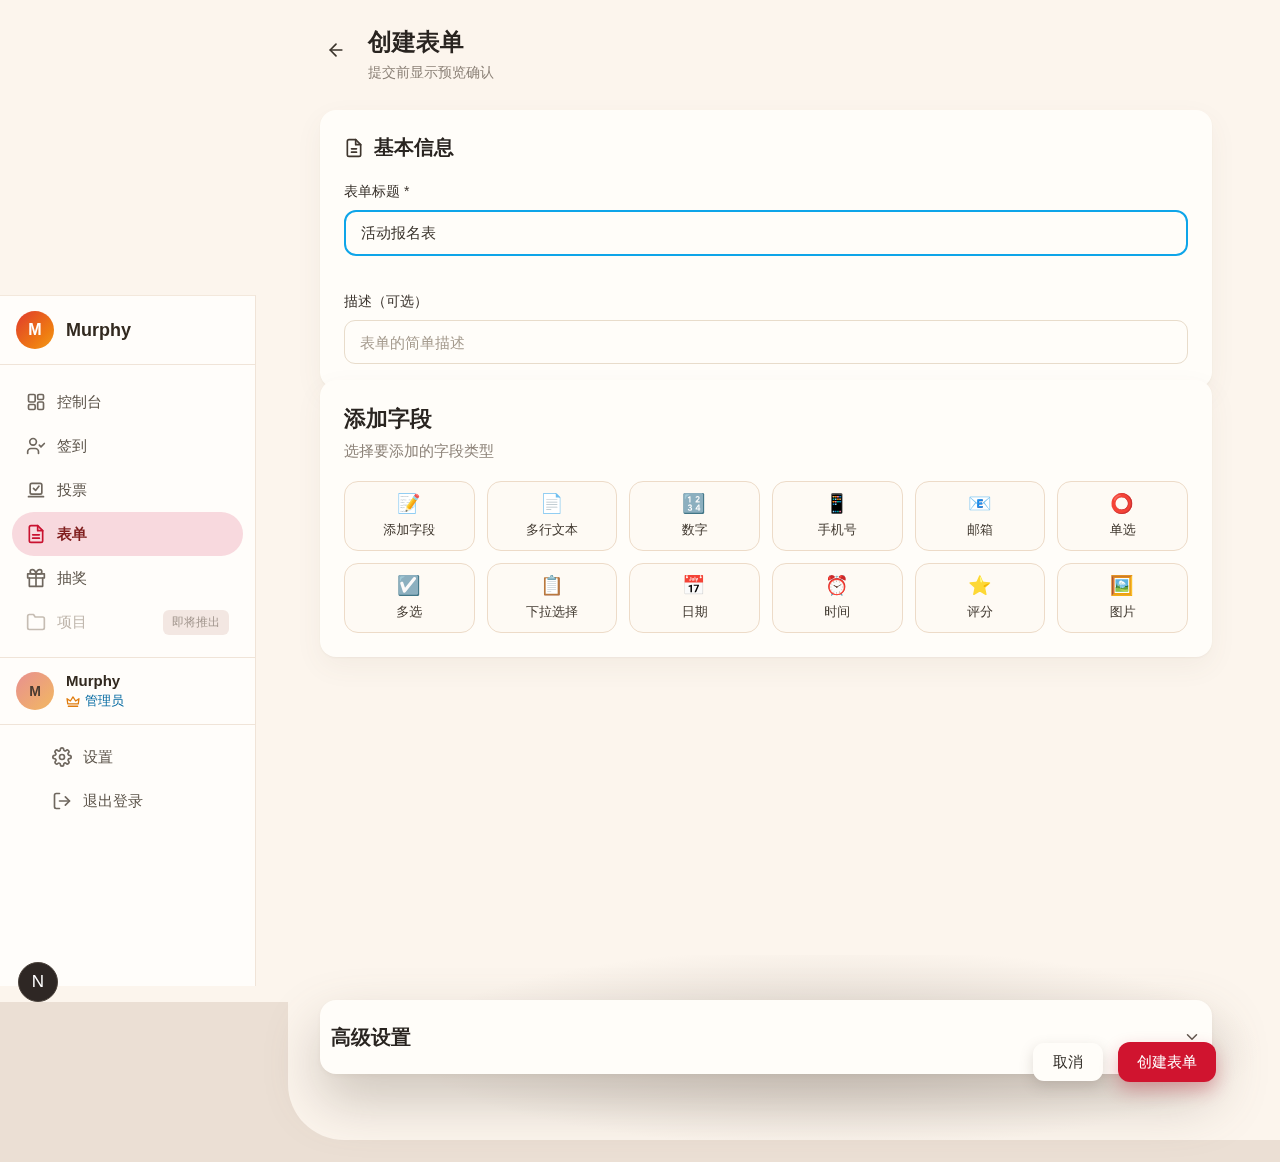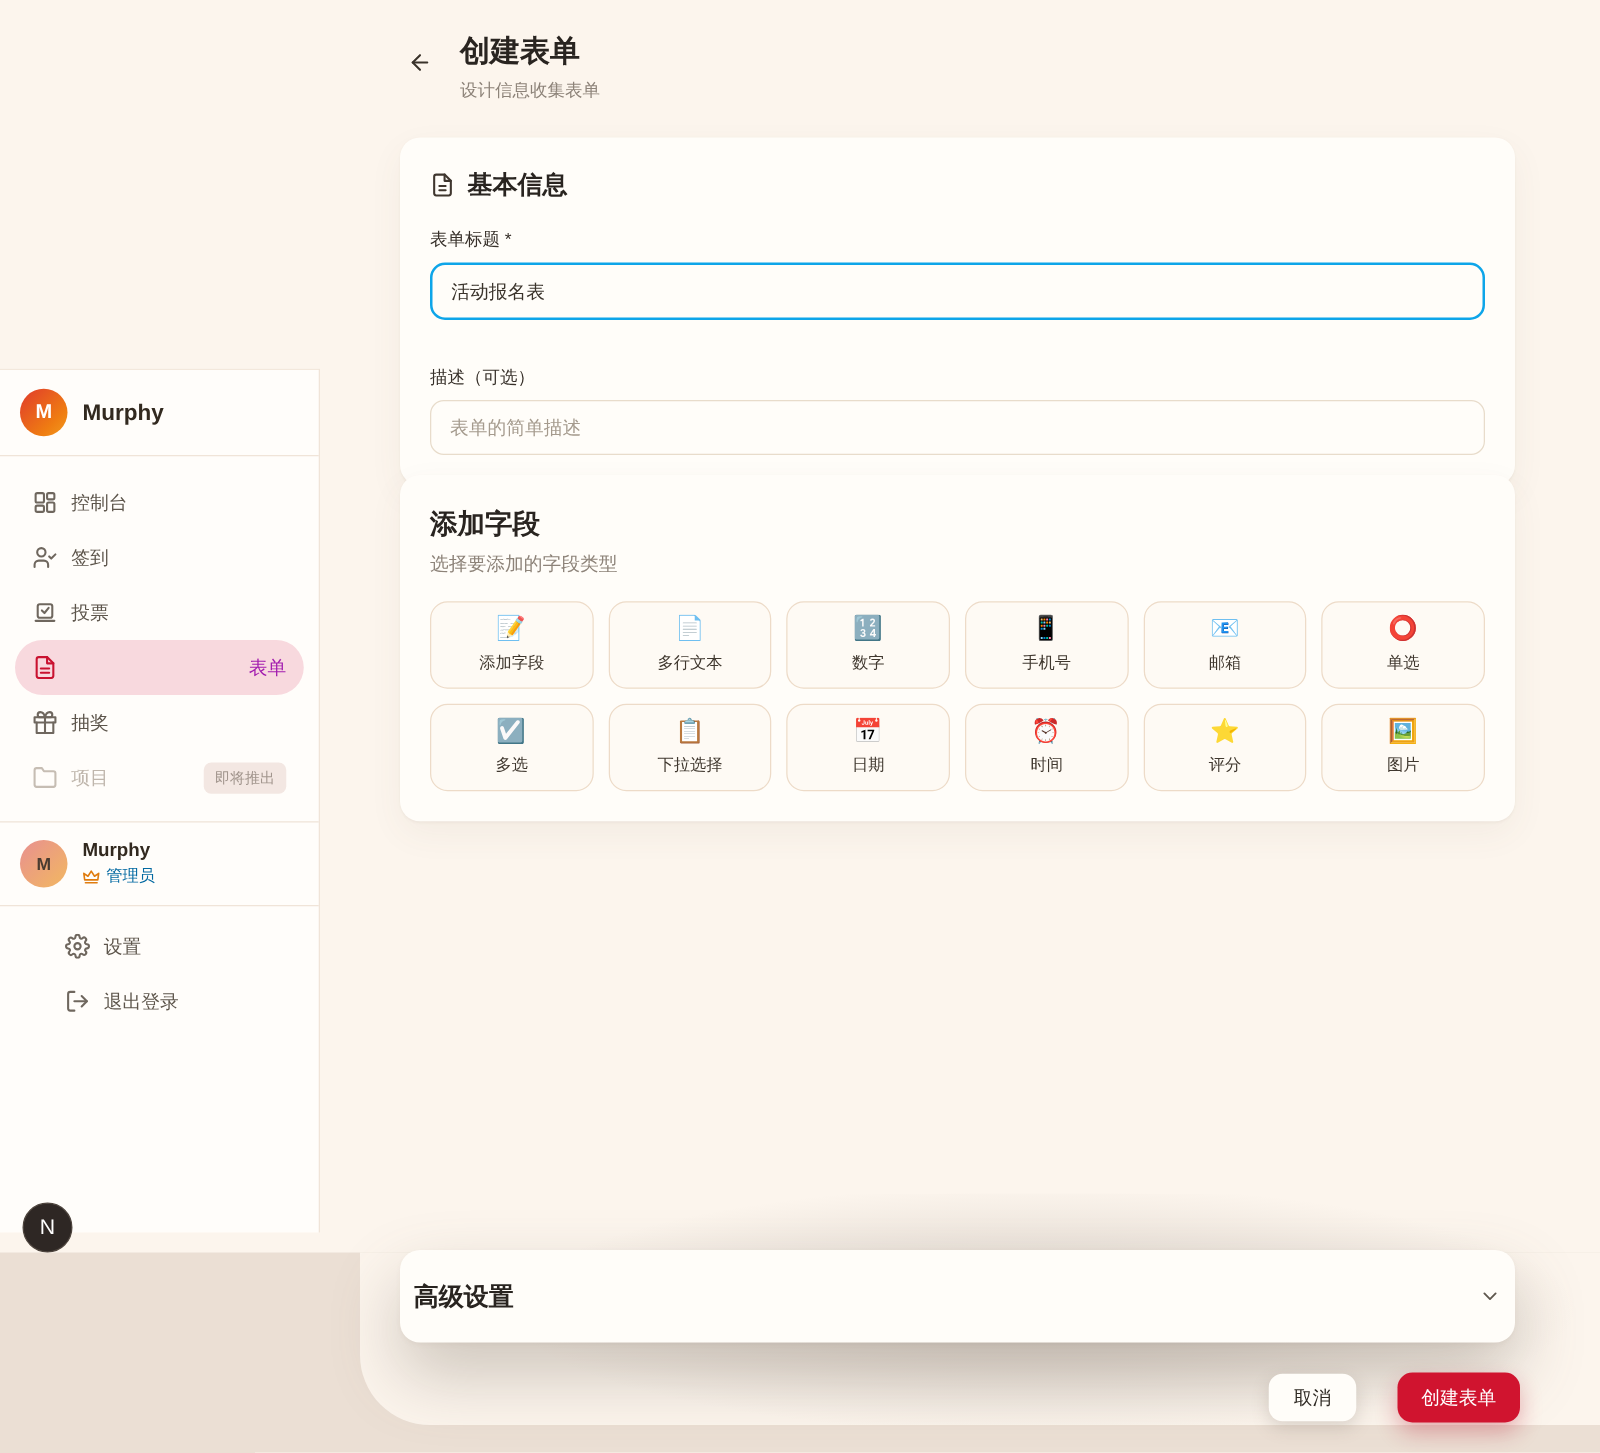--- a/index.html
+++ b/index.html
@@ -36,21 +36,21 @@
     background:linear-gradient(135deg,#e89090 0%,#f0b06a 80%);
     color:#4a3b30; font-size:14px;
   }
   .ws-name { font-size:18px; font-weight:bold; color:#32291f; }
   .sb-nav { padding:15px 12px 13px 12px; }
   .sb-item {
     display:flex; align-items:center; gap:11px; height:44px; padding:0 14px;
     border-radius:22px; cursor:pointer; color:#5d554b; font-size:15px;
   }
   .sb-item .ico { width:20px; height:20px; color:#6f675e; }
-  .sb-item.active { background:#f8d9de; color:#a21caf; font-weight:normal;justify-content:space-between; }
+  .sb-item.active { background:#f8d9de; color:#7f1d1d; font-weight:bold; }
   .sb-item.active .ico { color:#c91230; }
   .sb-item.disabled { color:#bfb6ac; }
   .sb-item.disabled .ico { color:#c6bdb3; }
   .sb-badge {
     margin-left:auto; font-size:12px; color:#a2968e; background:#f3e7e2;
     padding:4px 9px; border-radius:6px; font-weight:normal;
   }
   .sb-user { display:flex; align-items:center; gap:12px; padding:14px 16px; border-top:1px solid #f0e4d8; border-bottom:1px solid #f0e4d8; }
   .sb-user-name { font-size:15px; font-weight:bold; color:#32291f; }
   .sb-user-role { display:flex; align-items:center; gap:5px; margin-top:3px; color:#0369a1; font-size:13px; }
@@ -113,21 +113,21 @@
   .checkbox {
     width:17px; height:17px; border-radius:3px; background:#2563eb;
     display:flex; align-items:center; justify-content:center; flex:0 0 auto;
   }
   .checkbox svg { width:12px; height:12px; color:#fff; }
   .check-label { font-size:15px; color:#37302a; }
 
   .chevron { width:18px; height:18px; color:#5f574e; }
 
   
-  .footer-actions { position:absolute; left:0; right:-4px; top:1098px; display:flex; justify-content:flex-end; align-items:center; gap:33px; }
+  .footer-actions { position:absolute; left:0; right:-4px; top:1042px; display:flex; justify-content:flex-end; align-items:center; gap:15px; }
   .btn-cancel {
     height:38px; padding:0 20px; border:none; border-radius:11px; background:#fffdf9;
     font-size:15px; color:#2f2a24; cursor:pointer; font-family:inherit;
     box-shadow:0 5px 14px rgba(110,95,85,.22);
   }
   .btn-create {
     height:40px; padding:0 19px; border:none; border-radius:12px; background:#d0142f;
     font-size:15px; color:#fff; cursor:pointer; font-family:inherit;
     box-shadow:0 8px 18px rgba(190,25,50,.32);
   }
@@ -262,21 +262,21 @@
   <button class="back-btn">
     <span>
       <svg width="20" height="20" viewBox="0 0 24 24" fill="none" stroke="currentColor" stroke-width="2" stroke-linecap="round" stroke-linejoin="round">
           <line x1="19" y1="12" x2="5" y2="12"></line>
           <polyline points="12 19 5 12 12 5"></polyline>
         </svg>
     </span>
   </button>
   <div>
     <h1 class="page-title">创建表单</h1>
-    <p class="page-subtitle">设计信息收集表单</p>
+    <p class="page-subtitle">提交前显示预览确认</p>
   </div>
 </div>
 
 <main class="main">
 
   <section class="card card-1">
     <div class="card-title-row">
       <span class="ico">
         <svg viewBox="0 0 24 24" fill="none" stroke="currentColor" stroke-width="2" stroke-linecap="round" stroke-linejoin="round">
             <path d="M14 2H6a2 2 0 0 0-2 2v16a2 2 0 0 0 2 2h12a2 2 0 0 0 2-2V8z"></path>

